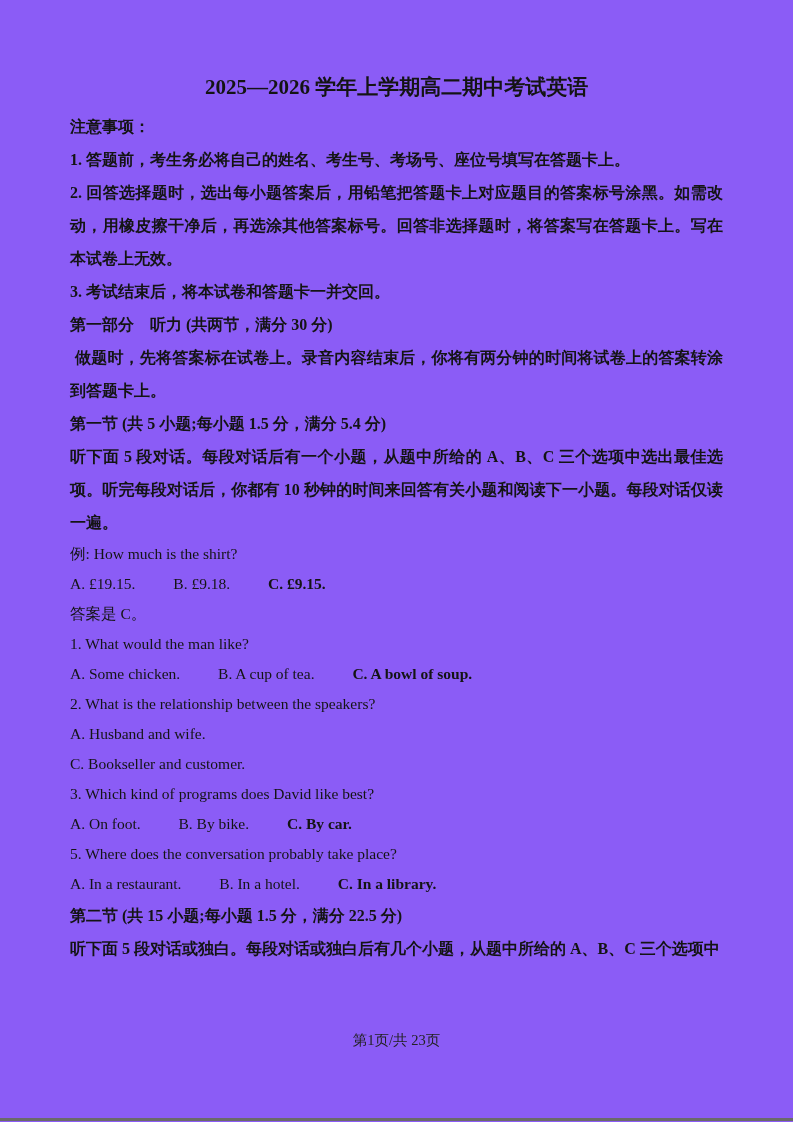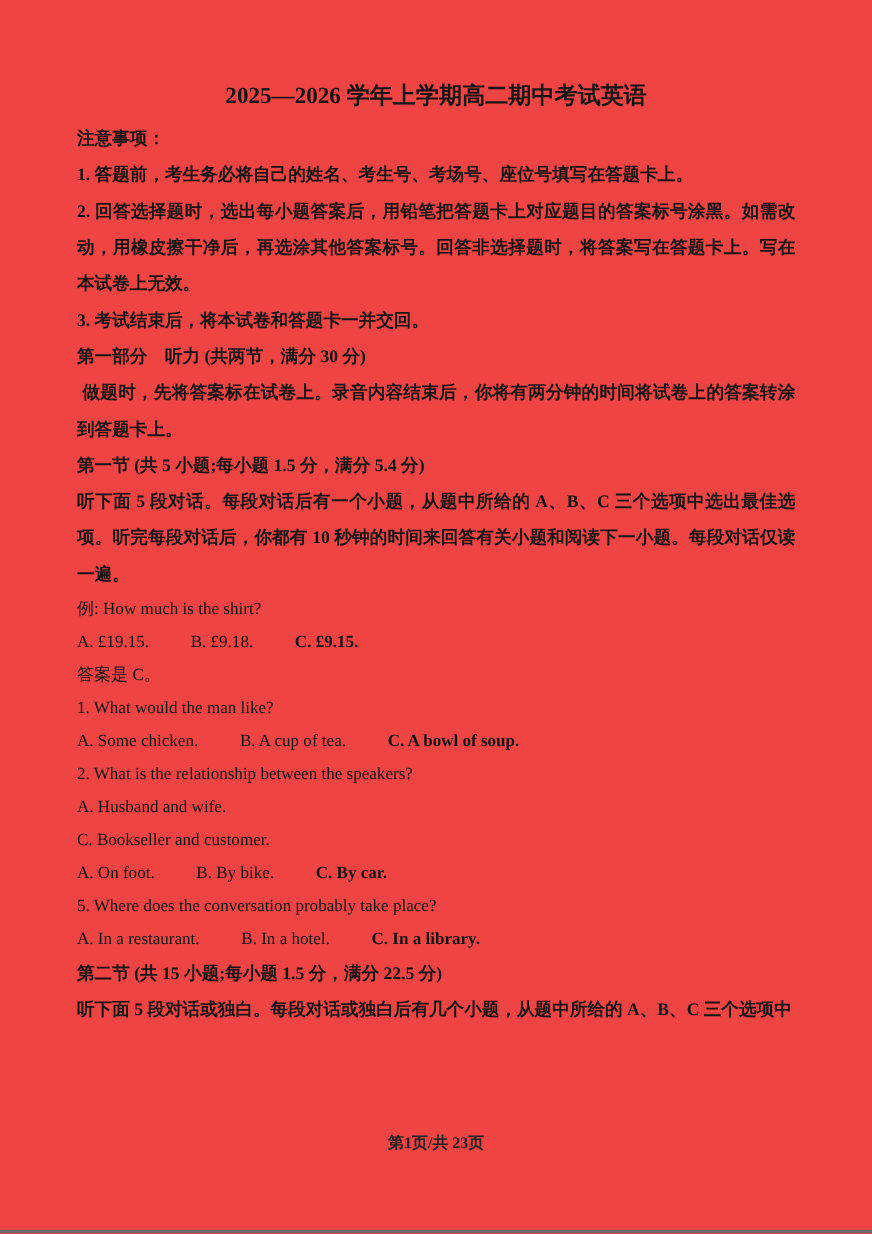--- a/index.html
+++ b/index.html
@@ -2,21 +2,21 @@
 <html><head>
 <meta charset="utf-8">
 <style>
   * { box-sizing: border-box; }
   html, body { margin: 0; padding: 0; background: #ffffff; }
   .page {
     position: relative;
     width: 793px;
     height: 1122px;
     margin: 0 auto;
-    background: #ef4444;
+    background: #8b5cf6;
     color: #141414;
     font-family: "Liberation Serif", "DejaVu Serif", serif;
     overflow: hidden;
   }
   .content { padding: 70px 70px 0 70px; }
 
   .title {
     text-align: center;
     font-weight: bold;
     font-size: 21px;
@@ -40,21 +40,20 @@
   .optrow span:last-child { margin-right: 0; font-weight: bold; }
 
   .footer {
     position: absolute;
     left: 0; right: 0;
     bottom: 72px;
     text-align: center;
     font-size: 14.5px;
     line-height: 20px;
     color: #222;
-    font-weight: bold;
   }
   .bottom-edge {
     position: absolute;
     left: 0;
     bottom: 1px;
     width: 100%;
     height: 3px;
     background: #6a6a6a;
   }
 </style>
@@ -89,20 +88,21 @@
     <div class="en optrow">
       <span>A. Some chicken.</span>
       <span>B. A cup of tea.</span>
       <span>C. A bowl of soup.</span>
     </div>
 
     <div class="en">2. What is the relationship between the speakers?</div>
     <div class="en">A. Husband and wife.</div>
     <div class="en">C. Bookseller and customer.</div>
 
+    <div class="en">3. Which kind of programs does David like best?</div>
 
     <div class="en optrow">
       <span>A. On foot.</span>
       <span>B. By bike.</span>
       <span>C. By car.</span>
     </div>
 
     <div class="en">5. Where does the conversation probably take place?</div>
     <div class="en optrow">
       <span>A. In a restaurant.</span>

